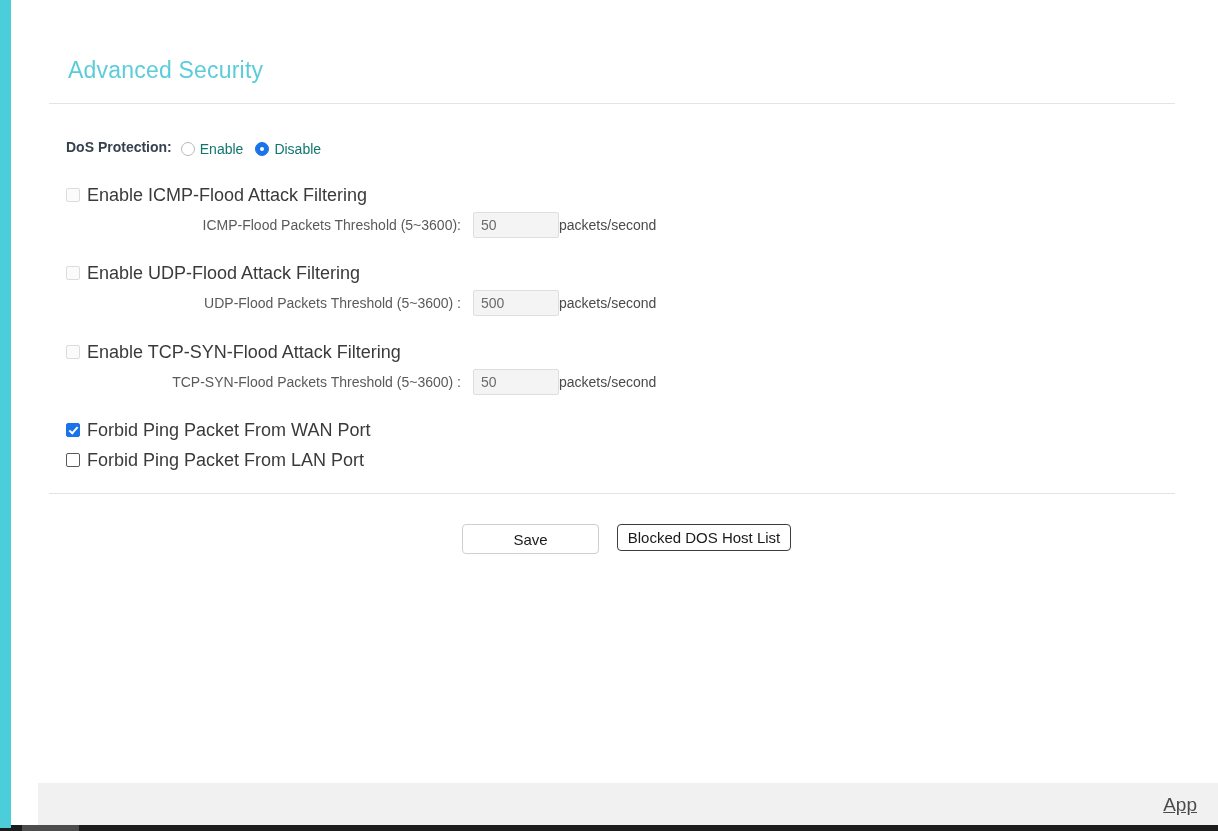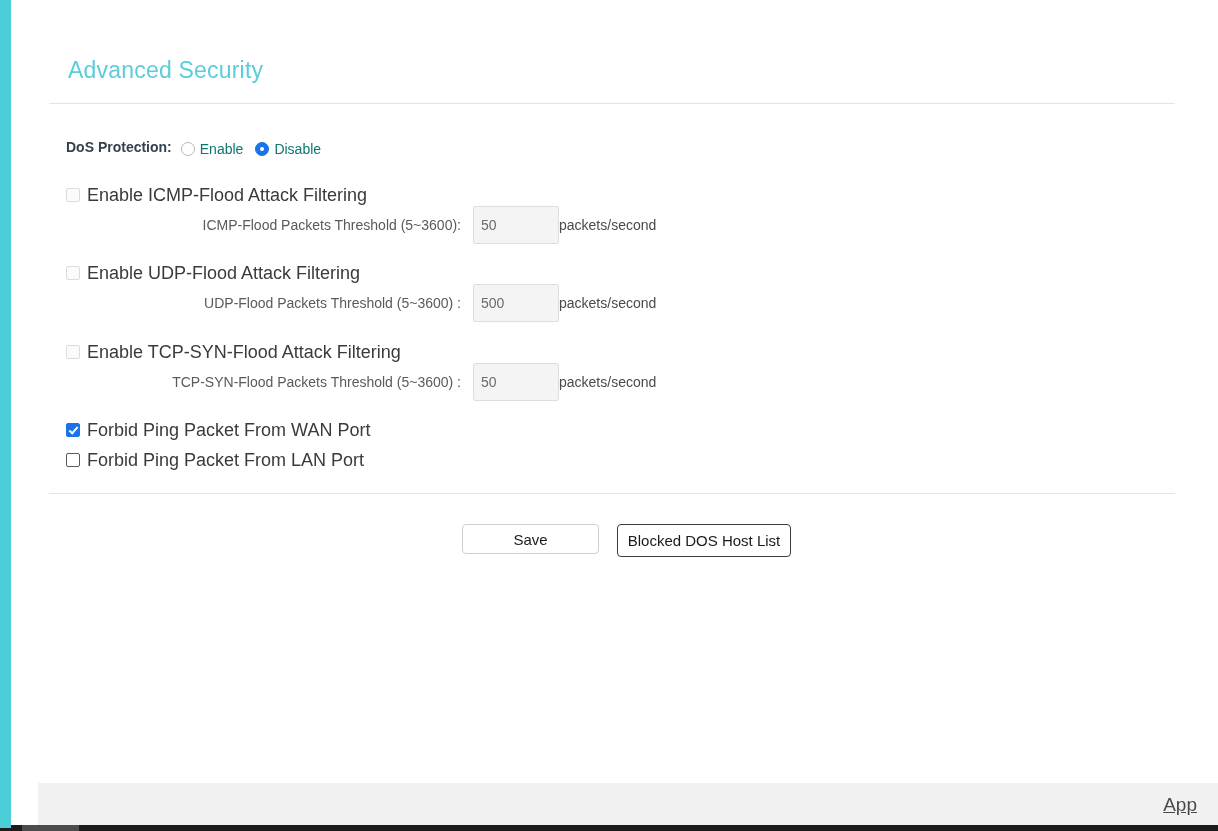--- a/index.html
+++ b/index.html
@@ -180,21 +180,21 @@
     height: 26px;
   }
   .thr-label {
     font-size: 14px;
     color: #5a5a5a;
     text-align: right;
     white-space: nowrap;
   }
   .thr-input {
     width: 86px;
-    height: 38px;
+    height: 26px;
     box-sizing: border-box;
     border: 1px solid #dedede;
     background: #f4f4f4;
     color: #6b6b6b;
     font-size: 14px;
     font-family: "Liberation Sans", sans-serif;
     padding: 0 7px;
     border-radius: 2px;
     outline: none;
   }
@@ -224,21 +224,21 @@
     text-align: center;
   }
   .btn-save {
     width: 137px;
     height: 30px;
     line-height: 25px;
     border: 1px solid #cfcfcf;
   }
   .btn-blocked {
     width: 174px;
-    height: 33px;
+    height: 27px;
     line-height: 25px;
     border: 1px solid #3c3c3c;
     margin-left: 18px;
   }
 
   
   .footer {
     position: absolute;
     left: 38px;
     top: 783px;

